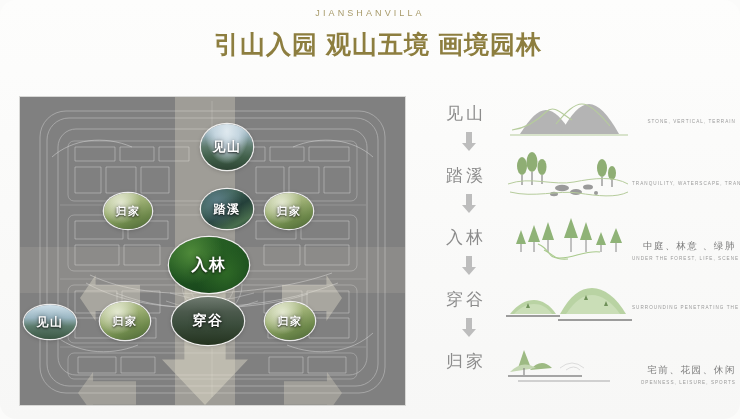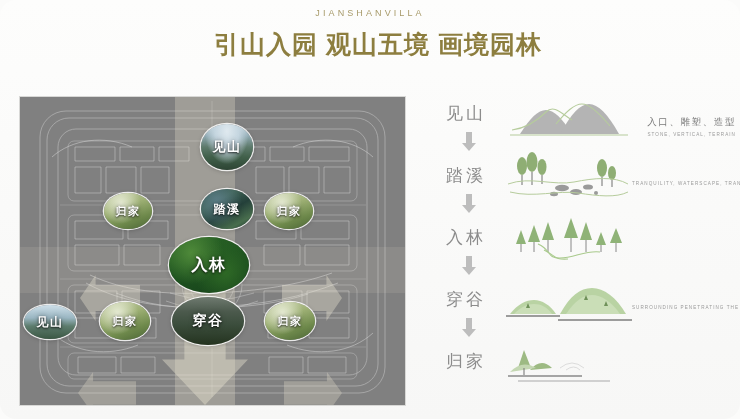--- a/index.html
+++ b/index.html
@@ -202,21 +202,20 @@
                 <path d="M16 44c10-16 18-24 26-24s16 8 26 24z"></path>
                 <path d="M56 44c11-20 20-30 29-30s19 10 30 30z"></path>
               </g>
               <g fill="none" stroke="#b6cc9c" stroke-width="1.1">
                 <path d="M8 40c14-2 26-10 34-18s16 2 26 8"></path>
                 <path d="M52 34c10-12 18-20 26-20s18 10 28 22"></path>
                 <path d="M6 45h118"></path>
               </g>
             </svg></div>
           <div class="stage-txt">
-       <div class="stage-cn">入口、雕塑、造型</div>
        <div class="stage-en">STONE, VERTICAL, TERRAIN</div>
      </div>
         </div>
         <div class="down" style="top: 32px;">
           <i></i>
           <b></b>
         </div>
         <div class="stage" style="top: 62px;">
           <div class="stage-label">踏溪</div>
           <div class="stage-art"><svg viewBox="0 0 128 50" width="128" height="50">
@@ -263,20 +262,24 @@
                 <path d="M106 29l6-15 6 15z"></path>
               </g>
               <g stroke="#7a7a7a" stroke-width=".9">
                 <path d="M17 30v8M30 28v10M44 26v12M67 24v14M82 26v12M97 31v7M112 29v9"></path>
               </g>
               <g fill="none" stroke="#a9ca8c" stroke-width="1.1">
                 <path d="M34 30c14 6 8 14 22 14s26-8 40-6"></path>
                 <path d="M40 36c12 6 10 10 24 9"></path>
               </g>
             </svg></div>
+          <div class="stage-txt">
+       <div class="stage-cn">中庭、林意 、绿肺</div>
+       <div class="stage-en">UNDER THE FOREST, LIFE, SCENE</div>
+     </div>
         </div>
         <div class="down" style="top: 156px;">
           <i></i>
           <b></b>
         </div>
         <div class="stage" style="top: 186px;">
           <div class="stage-label">穿谷</div>
           <div class="stage-art"><svg viewBox="0 0 128 50" width="128" height="50">
               <g fill="#b9d3a3">
                 <path d="M6 38c8-10 16-14 24-14s16 5 22 14z"></path>
@@ -320,17 +323,21 @@
                 <path d="M56 30q12-10 24 0"></path>
                 <path d="M62 32q8-6 14 0"></path>
               </g>
               <g stroke="#8a8a8a" stroke-width="1.6">
                 <path d="M4 38h74"></path>
               </g>
               <g stroke="#c3c3c3" stroke-width="1.6">
                 <path d="M14 43h92"></path>
               </g>
             </svg></div>
+          <div class="stage-txt">
+       <div class="stage-cn">宅前、花园、休闲</div>
+       <div class="stage-en">OPENNESS, LEISURE, SPORTS</div>
+     </div>
         </div>
       </div>
   </div>
 
 </div>
 
 </body></html>

